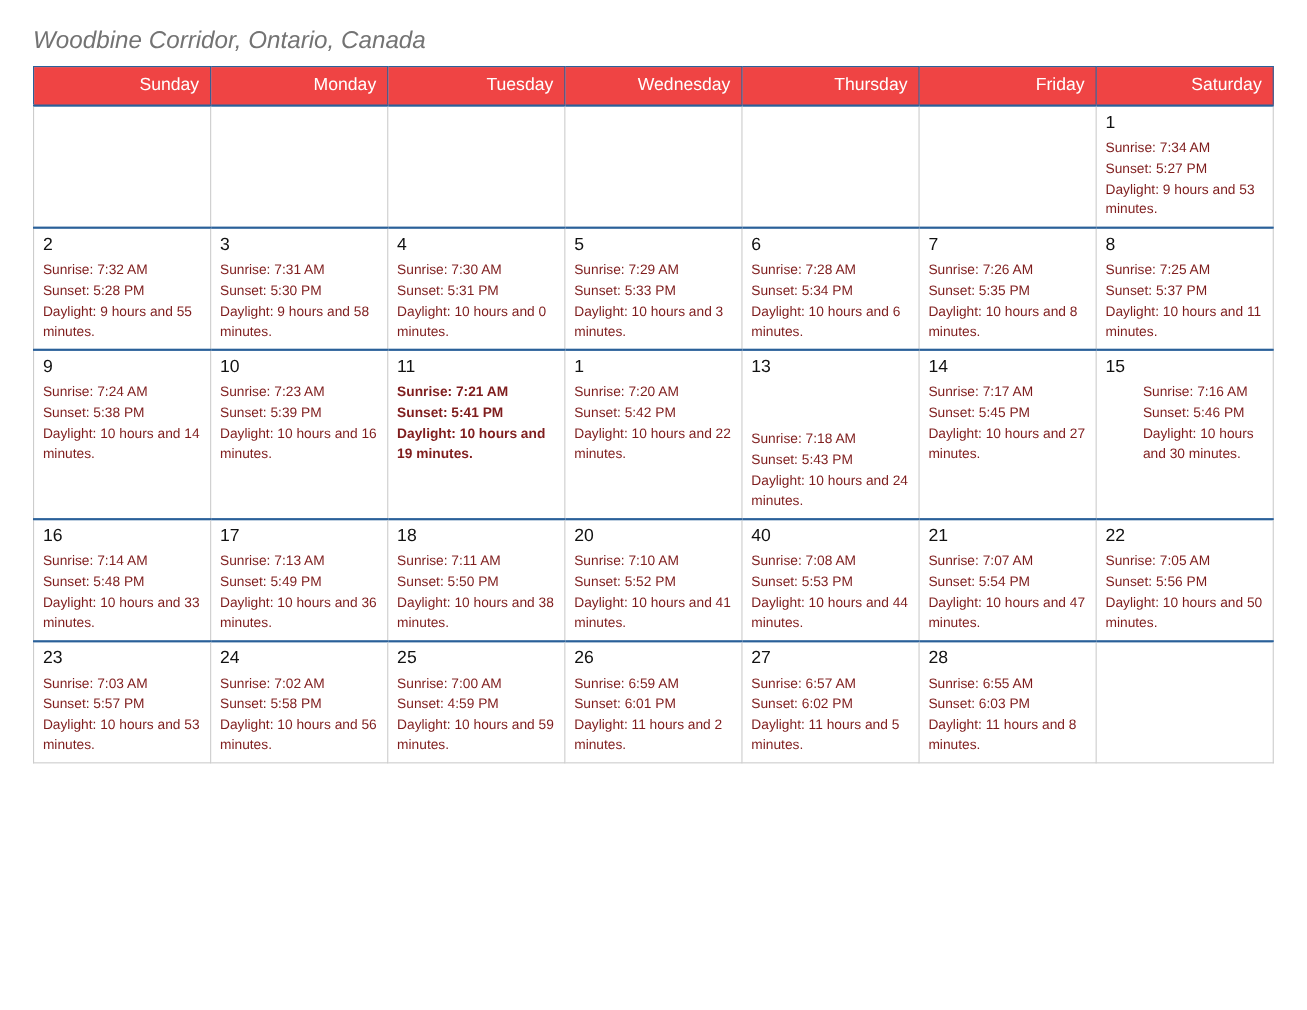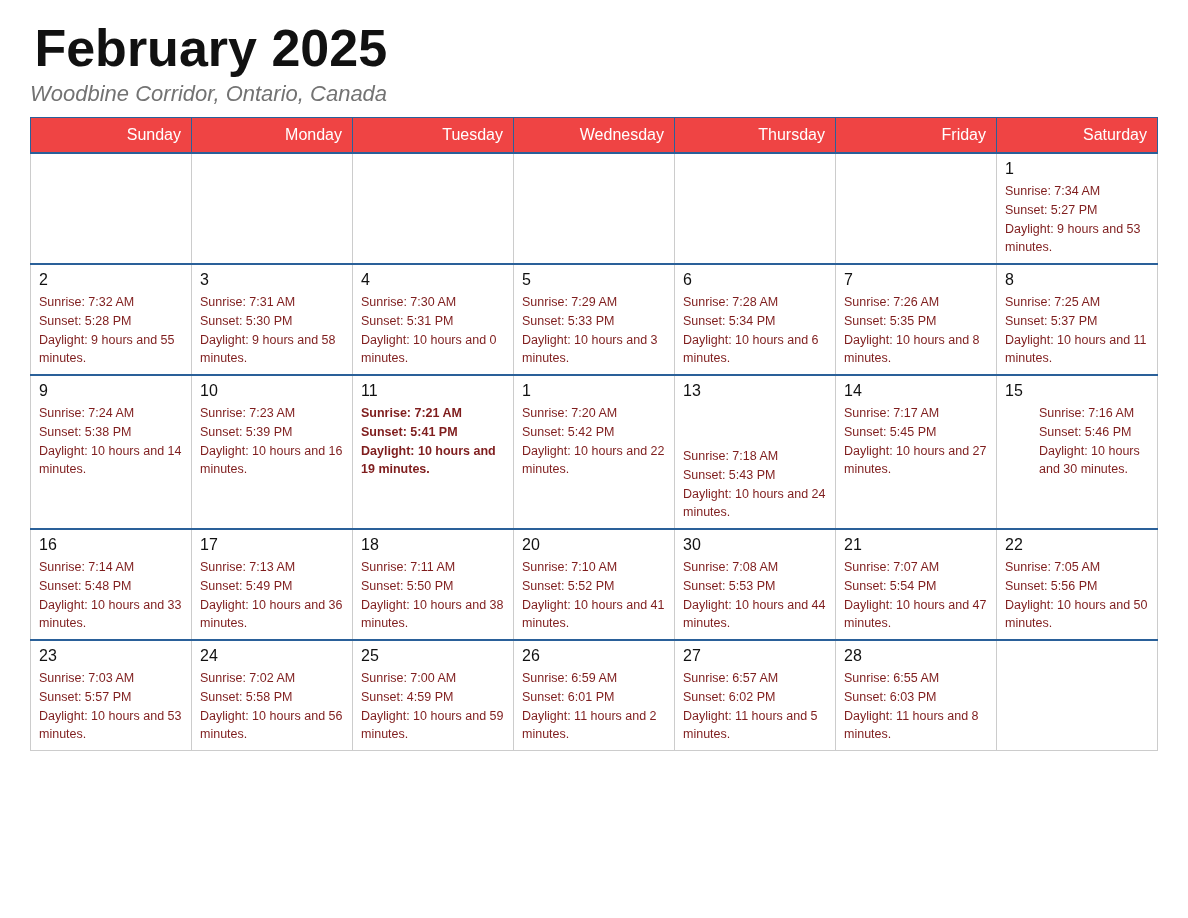--- a/index.html
+++ b/index.html
@@ -107,21 +107,20 @@
     }
     .last-row td {
       border-bottom: 2px solid #2a6099;
     }
   </style>
 </head>
 <body>
 
 <div class="header">
   <div class="title-block">
-    <div class="month-title">February 2025</div>
     <div class="location-title">Woodbine Corridor, Ontario, Canada</div>
   </div>
 </div>
 
 <table class="calendar">
   <thead>
     <tr>
     <th>Sunday</th>
         <th>Monday</th>
         <th>Tuesday</th>
@@ -253,21 +252,21 @@
 Sunset: 5:50 PM
 Daylight: 10 hours and 38 minutes.</div>
         </td>
         <td>
           <span class="day-num">20</span>
           <div class="day-info" style="white-space: pre-line;">Sunrise: 7:10 AM
 Sunset: 5:52 PM
 Daylight: 10 hours and 41 minutes.</div>
         </td>
         <td>
-          <span class="day-num">30</span>
+          <span class="day-num">40</span>
           <div class="day-info" style="white-space: pre-line;">Sunrise: 7:08 AM
 Sunset: 5:53 PM
 Daylight: 10 hours and 44 minutes.</div>
         </td>
         <td>
           <span class="day-num">21</span>
           <div class="day-info" style="white-space: pre-line;">Sunrise: 7:07 AM
 Sunset: 5:54 PM
 Daylight: 10 hours and 47 minutes.</div>
         </td>

